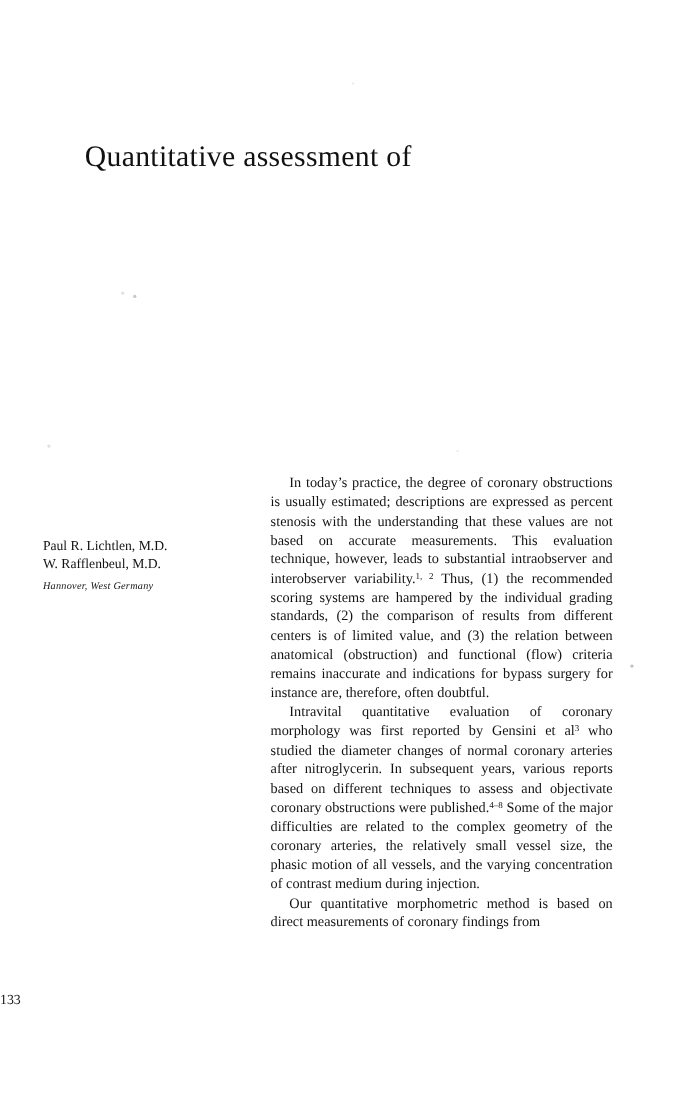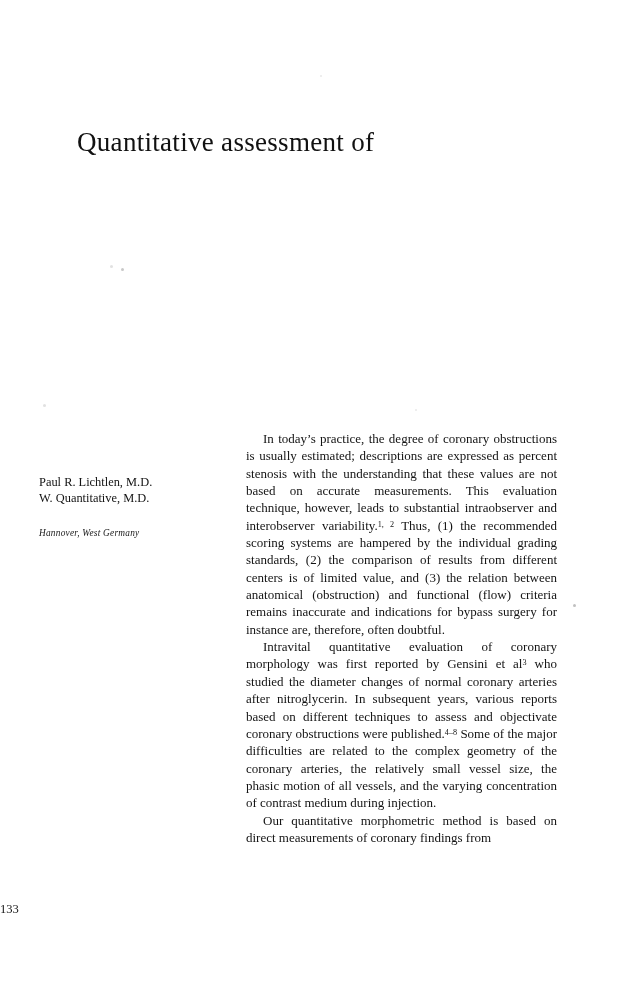--- a/index.html
+++ b/index.html
@@ -33,31 +33,31 @@
     letter-spacing: 0.3px;
     color: #111111;
     white-space: nowrap;
     margin-left: 38px;
   }
 
   
   #author-block {
     position: absolute;
     left: 39px;
-    top: 475px;
+    top: 489px;
     width: 190px;
   }
   .author-name {
     font-size: 12.4px;
     line-height: 15.5px;
     color: #121212;
     white-space: nowrap;
   }
   #affiliation {
-    margin-top: 22px;
+    margin-top: 8px;
     font-size: 9.3px;
     font-style: italic;
     letter-spacing: 0.25px;
     color: #161616;
     white-space: nowrap;
   }
 
   
   #body-column {
     position: absolute;
@@ -108,21 +108,21 @@
 <body>
 
 <div id="page">
 
   <div id="title-block">
     <div class="title-line">Quantitative assessment of</div>
   </div>
 
   <div id="author-block">
     <div class="author-name">Paul R. Lichtlen, M.D.</div>
-    <div class="author-name">W. Quantitative, M.D.</div>
+    <div class="author-name">W. Rafflenbeul, M.D.</div>
     <div id="affiliation">Hannover, West Germany</div>
   </div>
 
   <div id="body-column">
     <p class="para">In today’s practice, the degree of coronary obstructions is usually estimated; descriptions are expressed as percent stenosis with the understanding that these values are not based on accurate measurements. This evaluation technique, however, leads to substantial intraobserver and interobserver variability.<sup>1, 2</sup> Thus, (1) the recommended scoring systems are hampered by the individual grading standards, (2) the comparison of results from different centers is of limited value, and (3) the relation between anatomical (obstruction) and functional (flow) criteria remains inaccurate and indications for bypass surgery for instance are, therefore, often doubtful.</p>
     <p class="para">Intravital quantitative evaluation of coronary morphology was first reported by Gensini et al<sup>3</sup> who studied the diameter changes of normal coronary arteries after nitroglycerin. In subsequent years, various reports based on different techniques to assess and objectivate coronary obstructions were published.<sup>4–8</sup> Some of the major difficulties are related to the complex geometry of the coronary arteries, the relatively small vessel size, the phasic motion of all vessels, and the varying concentration of contrast medium during injection.</p>
     <p class="para">Our quantitative morphometric method is based on direct measurements of coronary findings from</p>
   </div>
 
   <div id="folio">133</div>

